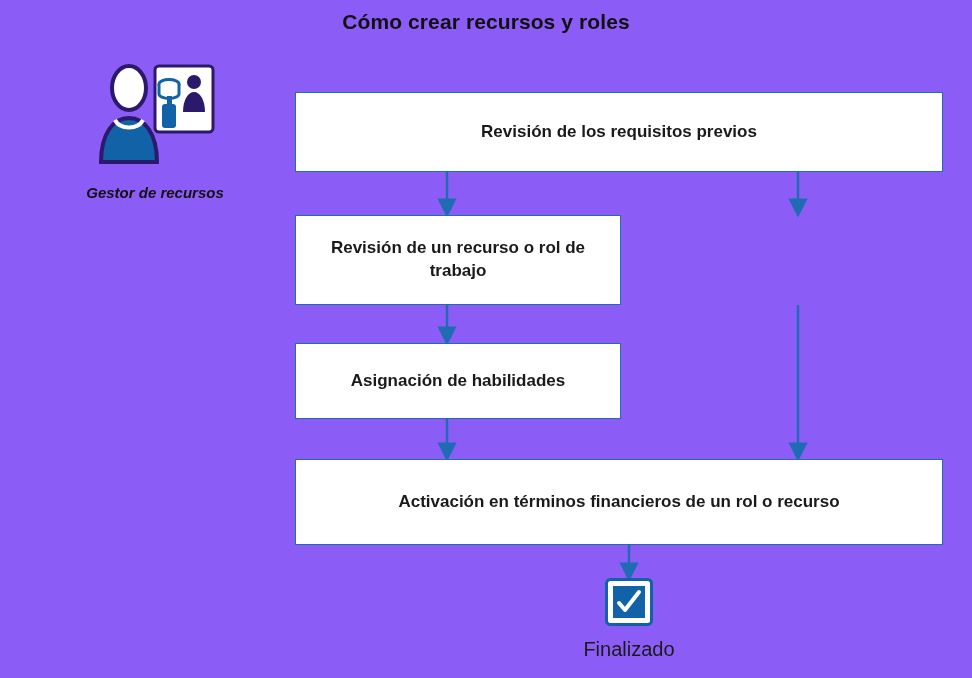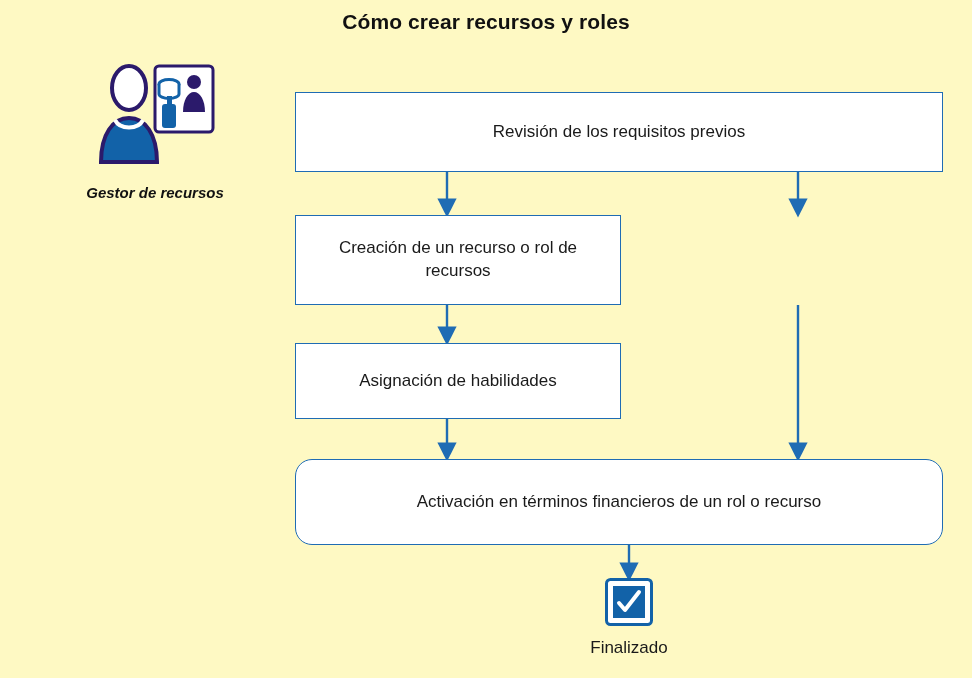--- a/index.html
+++ b/index.html
@@ -9,21 +9,21 @@
   }
   body {
     font-family: "Liberation Sans", sans-serif;
     color: #1a1a1a;
   }
   #canvas {
     position: relative;
     width: 972px;
     height: 678px;
     overflow: hidden;
-    background: #fef9c3;
+    background: #8b5cf6;
   }
   #title {
     position: absolute;
     left: 0;
     top: 10px;
     width: 972px;
     text-align: center;
     font-size: 21px;
     font-weight: bold;
     color: #111111;
@@ -59,26 +59,27 @@
     border: 1.6px solid #1f6cb4;
     background: #ffffff;
     display: flex;
     align-items: center;
     justify-content: center;
     text-align: center;
     font-size: 17px;
     line-height: 1.35;
     color: #1a1a1a;
     padding: 4px 10px;
+    font-weight: bold;
   }
   #box-prereq   { left: 295px; top: 92px;  width: 648px; height: 80px; }
   #box-work     { left: 295px; top: 215px; width: 326px; height: 90px; }
   #box-nonwork  { left: 641px; top: 215px; width: 302px; height: 90px; }
   #box-skills   { left: 295px; top: 343px; width: 326px; height: 76px; text-align: center; }
-  #box-activate { left: 295px; top: 459px; width: 648px; height: 86px; border-radius: 17px; }
+  #box-activate { left: 295px; top: 459px; width: 648px; height: 86px; }
 
   
   #arrows {
     position: absolute;
     left: 0;
     top: 0;
     width: 972px;
     height: 678px;
     pointer-events: none;
   }
@@ -90,21 +91,21 @@
     top: 578px;
     width: 48px;
     height: 48px;
   }
   #end-label {
     position: absolute;
     left: 519px;
     top: 638px;
     width: 220px;
     text-align: center;
-    font-size: 17px;
+    font-size: 20px;
     color: #1a1a1a;
   }
 </style>
 </head>
 <body>
 
 <div id="canvas">
 
   <div id="title">Cómo crear recursos y roles</div>
 
@@ -149,21 +150,21 @@
 
     <line x1="798" y1="305" x2="798" y2="452" stroke="#1f6cb4" stroke-width="2.4" marker-end="url(#ah)"></line>
 
     <line x1="629" y1="545" x2="629" y2="572" stroke="#1f6cb4" stroke-width="2.4" marker-end="url(#ah)"></line>
   </svg>
 
   <div class="box" id="box-prereq">
     <span>Revisión de los requisitos previos</span>
   </div>
   <div class="box" id="box-work">
-    <span>Creación de un recurso o rol de recursos</span>
+    <span>Revisión de un recurso o rol de trabajo</span>
   </div>
   <div class="box" id="box-skills">
     <span>Asignación de habilidades</span>
   </div>
   <div class="box" id="box-activate">
     <span>Activación en términos financieros de un rol o recurso</span>
   </div>
 
   <div id="end-node">
     <svg width="48" height="48" viewBox="0 0 48 48" xmlns="http://www.w3.org/2000/svg">

